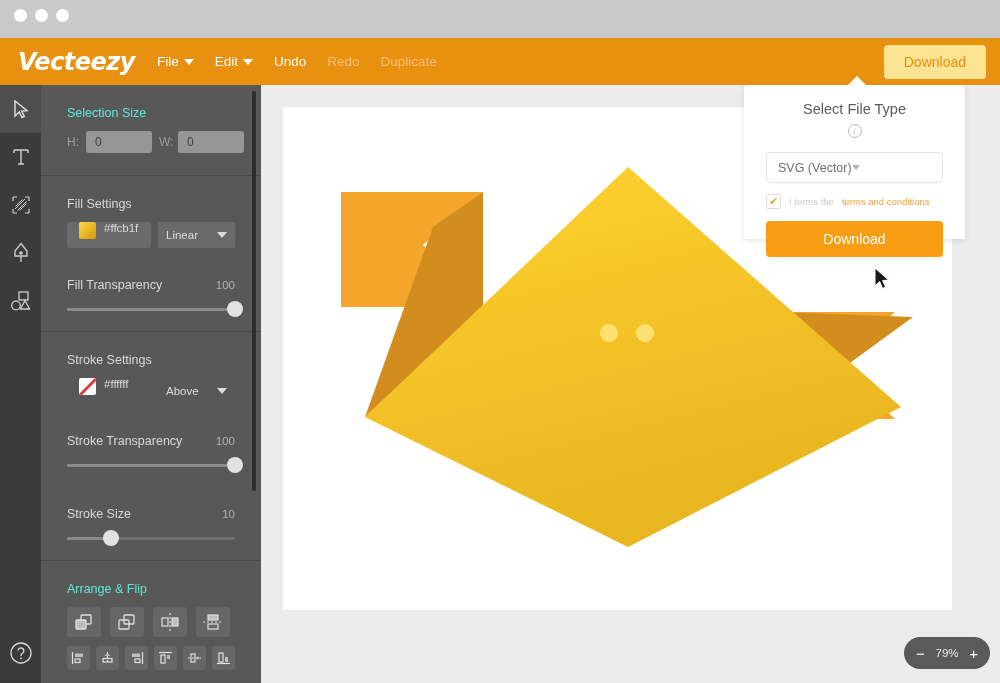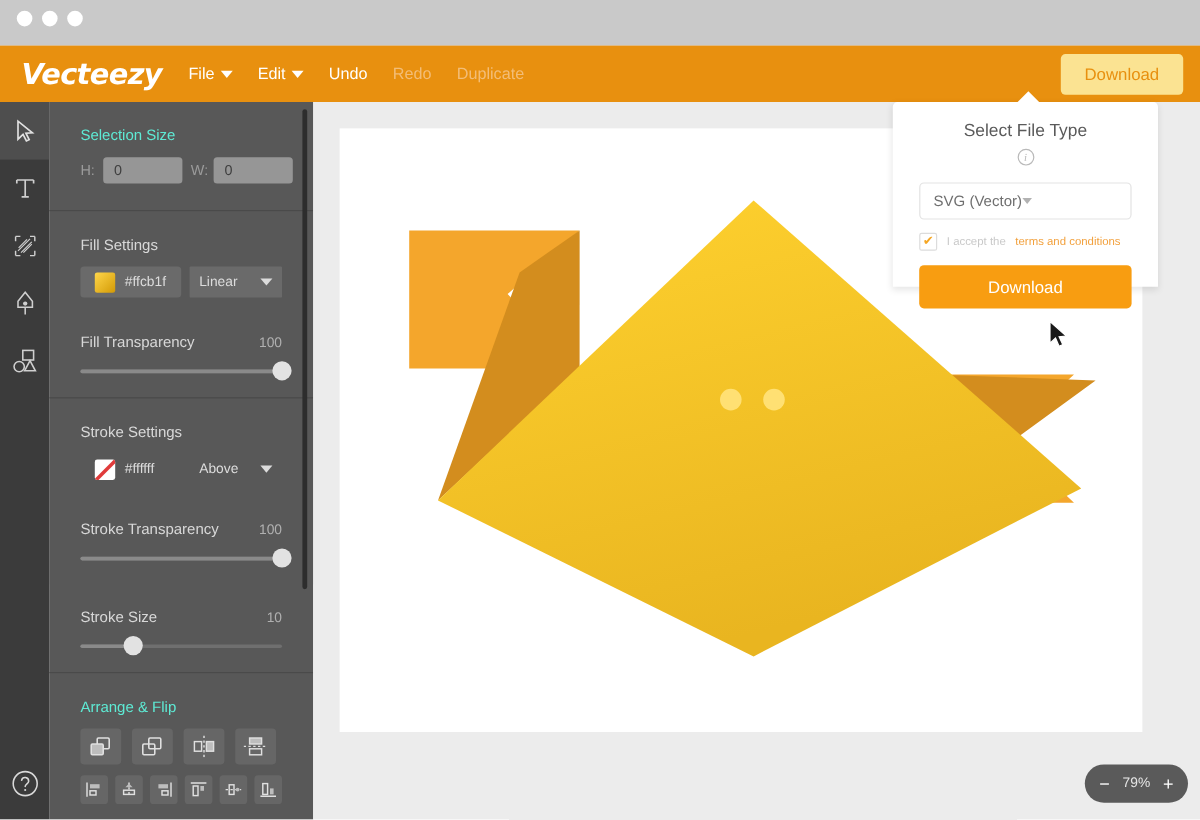--- a/index.html
+++ b/index.html
@@ -123,21 +123,21 @@
     height: 22px; width: 66px;
     color: #3f3f3f; font-size: 12px;
     padding: 0 9px;
     font-family: "Liberation Sans", sans-serif;
   }
 
   .fill-row { display: flex; gap: 7px; padding-bottom: 10px; }
   .swatch-box {
     background: #6a6a6a; border-radius: 3px;
     height: 26px; width: 84px;
-    display: flex; align-items: center; gap: 8px;
+    display: flex; align-items: flex-start; gap: 8px;
     padding: 0 12px;
     cursor: pointer;
   }
   .swatch {
     width: 17px; height: 17px; border-radius: 2px;
     background: linear-gradient(135deg,#ffd64a 0%,#d39a06 100%);
   }
   .swatch.none {
     background: #ffffff;
     position: relative; overflow: hidden;
@@ -570,19 +570,19 @@
       <span class="info-icon">i</span>
     </div>
     <div class="dd-select">
       <span>SVG (Vector)</span>
       <span class="dd-caret"></span>
     </div>
     <div class="dd-terms">
       <span class="checkbox">
         <span class="check">✔</span>
       </span>
-      <span class="terms-text">I accept the</span>
+      <span class="terms-text">I terms the</span>
       <span class="terms-link">terms and conditions</span>
     </div>
     <button class="dd-download">Download</button>
   </div>
 
 </div>
 
 </body></html>

